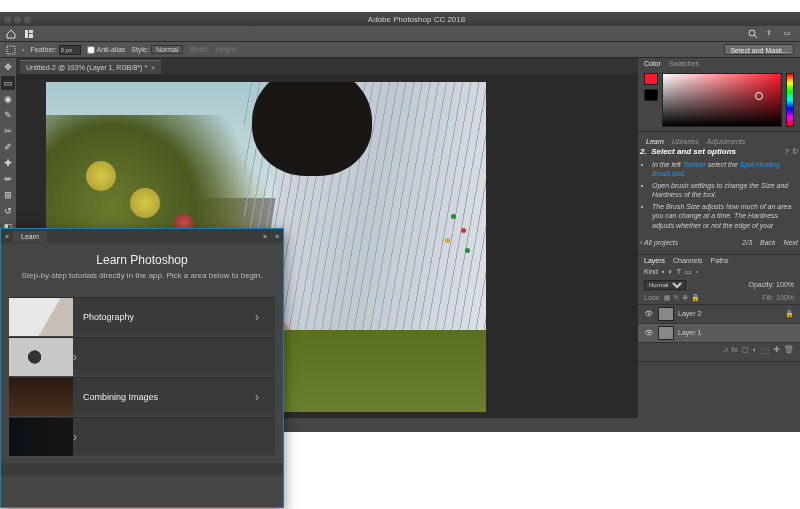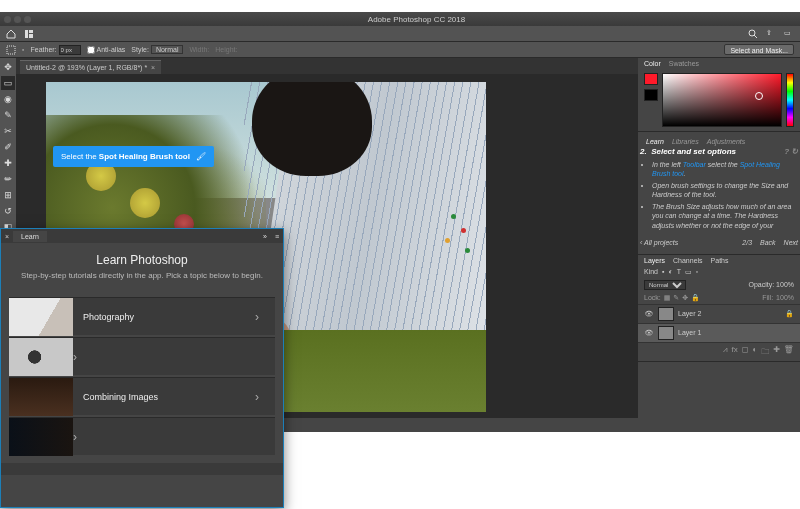--- a/index.html
+++ b/index.html
@@ -214,24 +214,20 @@
             </div>
             <div class="paint-dots">
               <div class="pd" style="background:#2a8a3a;left:0;top:0"></div>
               <div class="pd" style="background:#d03030;left:10px;top:14px"></div>
               <div class="pd" style="background:#e0a030;left:-6px;top:24px"></div>
               <div class="pd" style="background:#2a8a3a;left:14px;top:34px"></div>
             </div>
             <div class="hands"></div>
             <div class="greens"></div>
           </div>
-          <div class="tooltip">
-            <span><span>Select the </span><b>Spot Healing Brush tool</b></span>
-            <span>🖌</span>
-          </div>
         </div>
       </div>
       <div class="status-bar">
         <span>193%</span>
       </div>
     </div>
 
     <div class="panels">
       <div class="panel">
         <div class="panel-tabs">
@@ -333,21 +329,21 @@
 <div class="overlay">
   <div class="ov-titlebar">
     <span class="ov-close">×</span>
     <span class="ov-title-tab">Learn</span>
     <span class="sp"></span>
     <span style="padding:0 4px">»</span>
     <span style="padding:0 4px">≡</span>
   </div>
   <div class="ov-head">
     <h3>Learn Photoshop</h3>
-    <p>Step-by-step tutorials directly in the app. Pick a topic below to begin.</p>
+    <p>Step-by-step tutorials directly in the app. Pick a area below to begin.</p>
   </div>
   <div class="ov-list">
     <div class="ov-item">
       <div class="ov-thumb th1"></div>
       <div class="ov-label">Photography</div>
       <div class="ov-chev">›</div>
     </div>
     <div class="ov-item">
       <div class="ov-thumb th2"></div>
       <div class="ov-chev">›</div>

